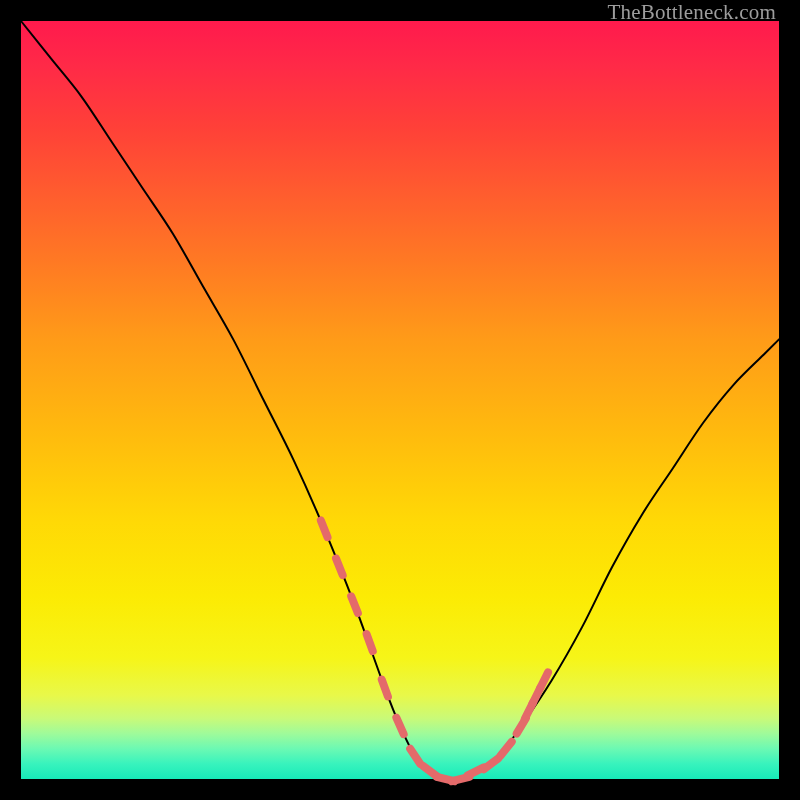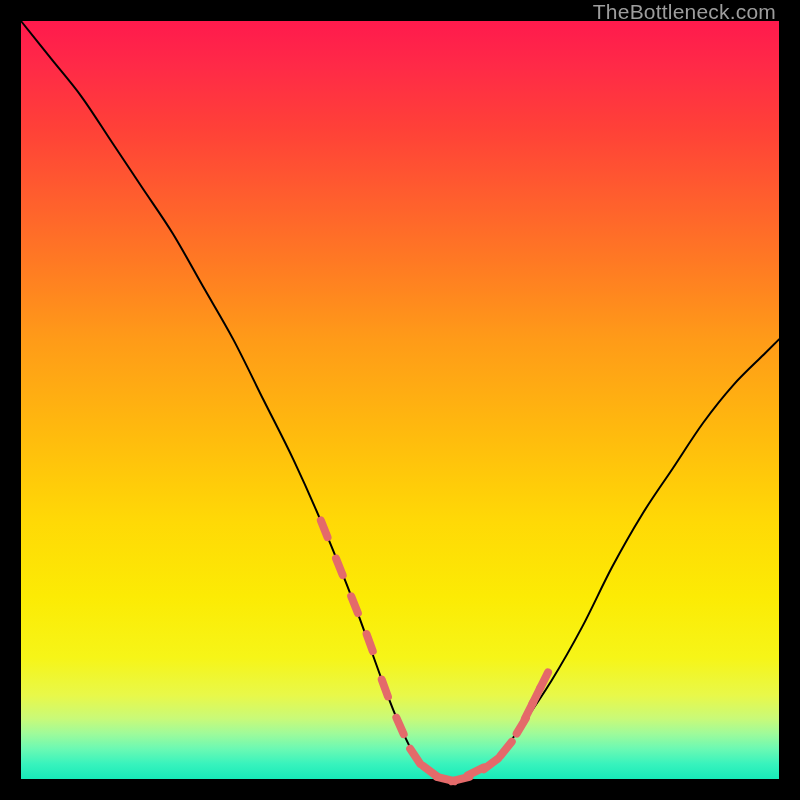--- a/index.html
+++ b/index.html
@@ -41,21 +41,21 @@
       #9ffb9a 94%,
       #6cf9b3 96%,
       #38f3bd 98%,
       #17eab9 100%);
   }
   .watermark {
     position: absolute;
     top: 0px;
     right: 24px;
     color: #9d9d9d;
-    font-family: Liberation Sans, sans-serif;
+    font-family: Liberation Serif, serif;
     font-size: 21px;
     letter-spacing: 0.2px;
     user-select: none;
   }
   svg.curve {
     position: absolute;
     left: 0;
     top: 0;
     width: 758px;
     height: 758px;

